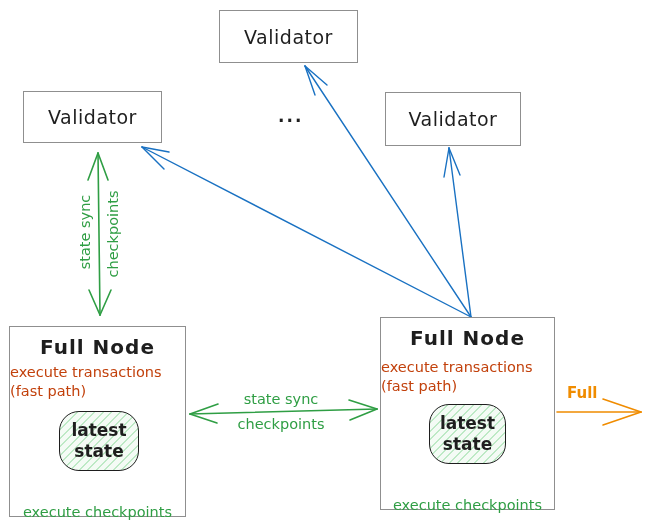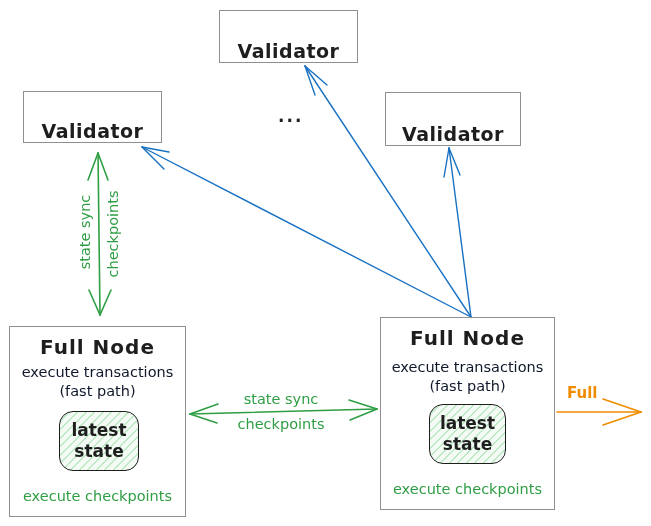--- a/index.html
+++ b/index.html
@@ -12,40 +12,40 @@
     color:#1e1e1e;
   }
   svg.arrows{position:absolute;left:0;top:0;width:651px;height:526px;pointer-events:none;}
   .box{
     position:absolute;
     background:#ffffff;
     border:1.8px solid #8f8f8f;
     box-sizing:border-box;
   }
   .validator{
-    display:flex;align-items:flex-end;justify-content:center;
-    font-size:19px;font-weight:700;letter-spacing:0.5px;
+    display:flex;align-items:center;justify-content:center;
+    font-size:19px;font-weight:400;letter-spacing:0.5px;
   }
   .fullnode{padding:12px;}
   .fn-title{
     position:absolute;left:0;right:0;top:8px;
     text-align:center;font-size:20px;font-weight:600;letter-spacing:1px;
   }
   .fn-exec{
     position:absolute;left:0;right:0;
-    text-align:center;font-size:14.5px;color:#0f172a;line-height:1.25;
+    font-size:14.5px;color:#c2410c;line-height:1.25;
   }
   .fn-check{
     position:absolute;left:0;right:0;
-    text-align:center;font-size:14.5px;color:#2f9e44;
+    text-align:center;font-size:14.5px;color:#2f9e44;margin-top:16px;
   }
   .latest-state{
     position:absolute;
     border:1.6px solid #1e1e1e;
-    border-radius:14px;
+    border-radius:20px;
     box-sizing:border-box;
     background-color:#f4fbf5;
     background-image:repeating-linear-gradient(135deg, rgba(64,192,87,0.30) 0 1.4px, rgba(0,0,0,0) 1.4px 6px);
     display:flex;flex-direction:column;align-items:center;justify-content:center;
     font-size:17px;font-weight:600;line-height:1.25;
   }
   .lbl{position:absolute;white-space:nowrap;}
   .lbl-green{color:#2f9e44;font-size:14.5px;}
   .lbl-blue{color:#1971c2;font-size:15.5px;}
   .lbl-orange{color:#f08c00;font-size:15px;font-weight:600;}

